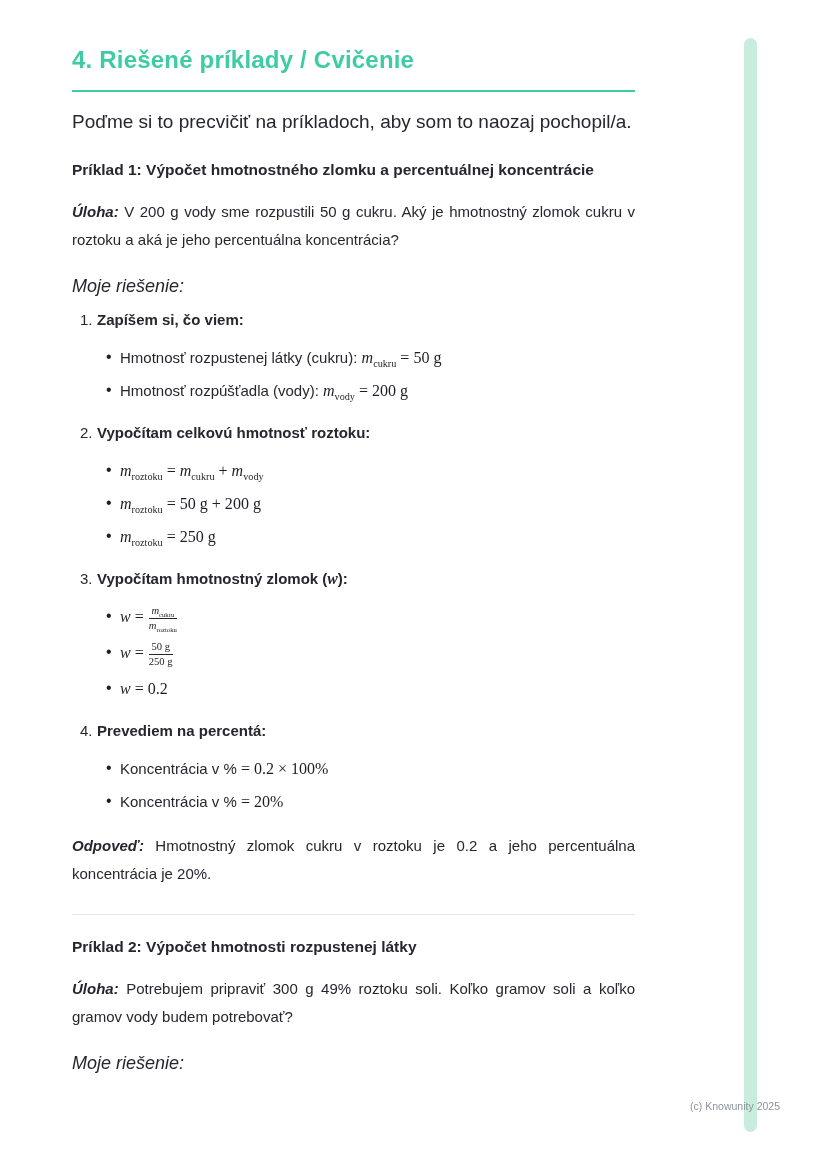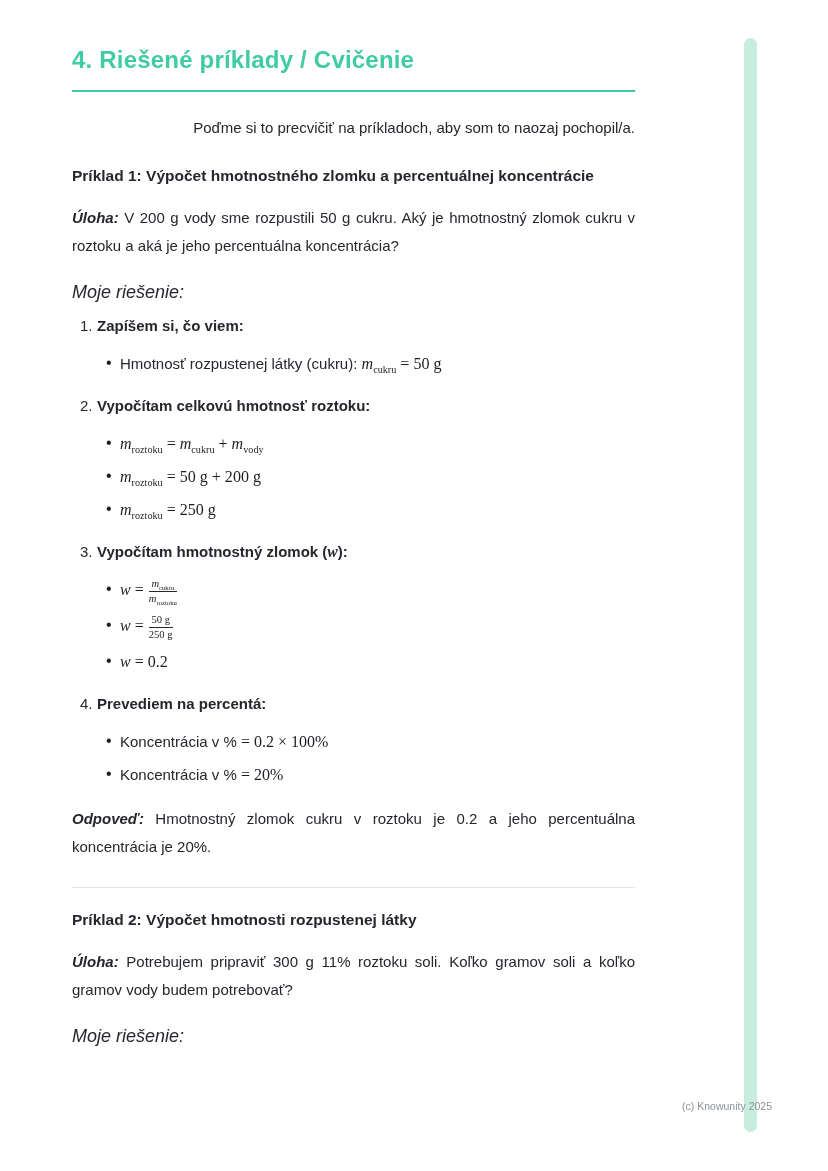--- a/index.html
+++ b/index.html
@@ -4,21 +4,21 @@
 <style>
   html,body{margin:0;padding:0;}
   body{
     width:828px;height:1171px;position:relative;overflow:hidden;
     background:#ffffff;color:#26262e;
     font-family:"Liberation Sans",sans-serif;
   }
   .content{position:absolute;left:72px;top:0;width:563px;padding-top:42px;}
   h1.title{margin:0;font-size:24px;line-height:36px;font-weight:700;color:#3fcba4;letter-spacing:.2px;}
   hr.title-rule{border:none;border-top:2px solid #3fcba4;margin:12px 0 0 0;}
-  p.intro{margin:24px 0 0;font-size:15px;line-height:24px;text-align:right;}
+  p.intro{margin:18px 0 0;font-size:19px;line-height:24px;}
   h2.ex-heading{margin:24px 0 0;font-size:15.5px;line-height:24px;font-weight:700;}
   h2.ex2{margin-top:20px;}
   p.task{margin:16px 0 0;font-size:15px;line-height:28px;text-align:justify;}
   .label{font-style:italic;font-weight:bold;}
   p.solution-label{margin:20px 0 0;font-size:18px;line-height:24px;font-style:italic;}
   .steps{margin-top:10px;}
   .step{margin-bottom:18px;}
   .step-head{padding-left:8px;margin-bottom:14px;font-size:15px;line-height:24px;}
   .step-num{display:inline-block;width:17px;}
   .step-title{font-weight:700;}
@@ -28,21 +28,21 @@
   .mrom,.mvar{font-family:"Liberation Serif",serif;font-size:1.07em;color:#1d1d25;}
   .mvar{font-style:italic;}
   sub.msub{font-family:Liberation Serif, serif;font-size:.68em;line-height:0;color:#1d1d25;}
   .bmvar{font-family:"Liberation Serif",serif;font-style:italic;font-weight:700;font-size:1.05em;}
   .frac{display:inline-block;text-align:center;vertical-align:middle;font-size:.66em;line-height:1.18;margin:0 1px;}
   .frac .fnum{display:block;border-bottom:1px solid #26262e;padding:0 2px;}
   .frac .fden{display:block;padding-top:1px;}
   p.answer{margin:4px 0 0;font-size:15px;line-height:28px;text-align:justify;}
   hr.section-divider{border:none;border-top:1px solid #e3e5e7;margin:26px 0 10px 0;}
   .accent-bar{position:absolute;left:744px;top:38px;width:13px;height:1094px;background:#c8ecde;border-radius:7px;z-index:1;}
-  .footer{position:absolute;top:1100px;right:56px;font-size:10.5px;color:#8d949b;z-index:2;text-align:right;}
+  .footer{position:absolute;top:1100px;right:48px;font-size:10.5px;color:#8d949b;z-index:2;text-align:right;}
 </style>
 </head>
 <body>
 
 <div class="accent-bar"></div>
 
 <div class="content">
 
   <h1 class="title">4. Riešené príklady / Cvičenie</h1>
   <hr class="title-rule">
@@ -53,20 +53,21 @@
 
   <p class="task"><em class="label">Úloha:</em> <span>V 200 g vody sme rozpustili 50 g cukru. Aký je hmotnostný zlomok cukru v roztoku a aká je jeho percentuálna koncentrácia?</span></p>
 
   <p class="solution-label">Moje riešenie:</p>
 
   <div class="steps">
       <div class="step">
         <div class="step-head"><span class="step-num">1.</span><span class="step-title"><span class="btxt">Zapíšem si, čo viem:</span></span></div>
         <ul class="bullets">
           <li class="bullet"><span class="txt">Hmotnosť rozpustenej látky (cukru): </span><span class="mvar">m</span><sub class="msub">cukru</sub><span class="mrom"> = 50 g</span></li>
+          <li class="bullet"><span class="txt">Hmotnosť rozpúšťadla (vody): </span><span class="mvar">m</span><sub class="msub">vody</sub><span class="mrom"> = 200 g</span></li>
         </ul>
       </div>
       <div class="step">
         <div class="step-head"><span class="step-num">2.</span><span class="step-title"><span class="btxt">Vypočítam celkovú hmotnosť roztoku:</span></span></div>
         <ul class="bullets">
           <li class="bullet"><span class="mvar">m</span><sub class="msub">roztoku</sub><span class="mrom"> = </span><span class="mvar">m</span><sub class="msub">cukru</sub><span class="mrom"> + </span><span class="mvar">m</span><sub class="msub">vody</sub></li>
           <li class="bullet"><span class="mvar">m</span><sub class="msub">roztoku</sub><span class="mrom"> = 50 g + 200 g</span></li>
           <li class="bullet"><span class="mvar">m</span><sub class="msub">roztoku</sub><span class="mrom"> = 250 g</span></li>
         </ul>
       </div>
@@ -86,19 +87,19 @@
         </ul>
       </div>
     </div>
 
   <p class="answer"><em class="label">Odpoveď:</em> <span>Hmotnostný zlomok cukru v roztoku je 0.2 a jeho percentuálna koncentrácia je 20%.</span></p>
 
   <hr class="section-divider">
 
   <h2 class="ex-heading ex2">Príklad 2: Výpočet hmotnosti rozpustenej látky</h2>
 
-  <p class="task"><em class="label">Úloha:</em> <span>Potrebujem pripraviť 300 g 11% roztoku soli. Koľko gramov soli a koľko gramov vody budem potrebovať?</span></p>
+  <p class="task"><em class="label">Úloha:</em> <span>Potrebujem pripraviť 300 g 49% roztoku soli. Koľko gramov soli a koľko gramov vody budem potrebovať?</span></p>
 
   <p class="solution-label">Moje riešenie:</p>
 
 </div>
 
 <div class="footer">(c) Knowunity 2025</div>
 
 </body></html>

